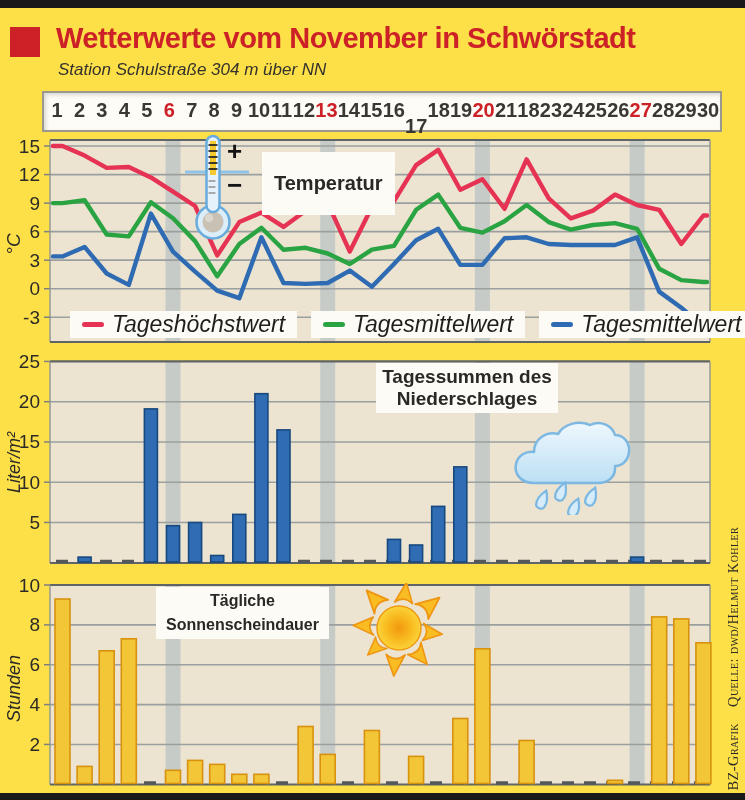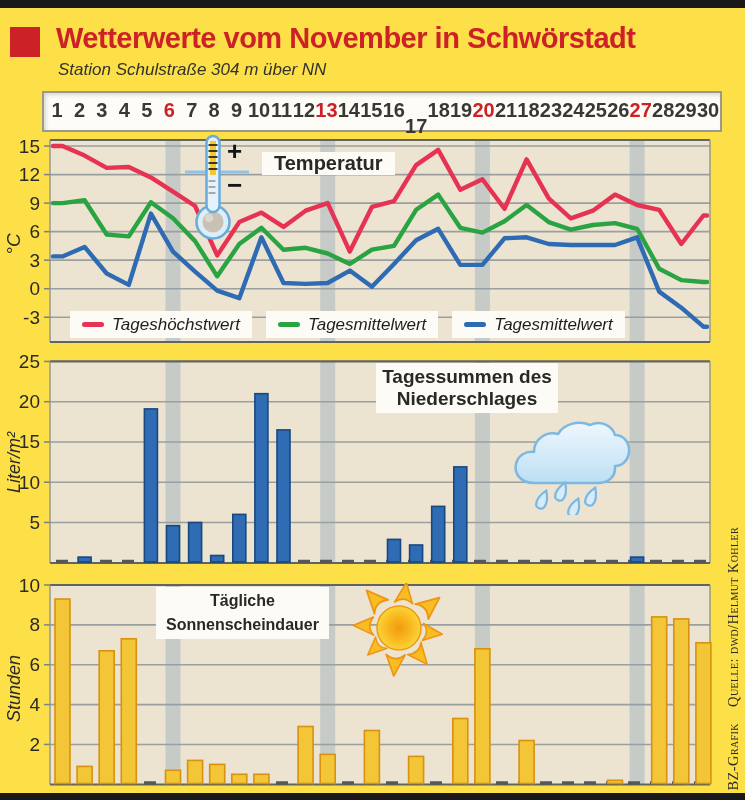--- a/index.html
+++ b/index.html
@@ -12,32 +12,32 @@
   #main-title{position:absolute;left:56px;top:22px;font-size:29px;font-weight:800;color:#cc2127;
               letter-spacing:-0.5px;white-space:nowrap;}
   #subtitle{position:absolute;left:58px;top:60px;font-size:17px;font-style:italic;color:#33312d;}
   #day-strip{position:absolute;left:42px;top:91px;width:676px;height:37px;background:#fdfcf7;
              border:2px solid #9b988e;box-shadow:inset 2px 2px 4px rgba(0,0,0,.15);}
   .day-num{position:absolute;top:6px;transform:translateX(-50%);font-size:20px;font-weight:700;color:#3a3833;}
   .day-num.sunday{color:#cc2127;}
   #charts-svg{position:absolute;left:0;top:0;z-index:1;}
   .overlay{position:absolute;z-index:2;}
   .panel-title{background:#fcfbf6;color:#2a2824;font-weight:700;text-align:center;}
-  #temp-title{left:262px;top:152px;padding:0 12px;font-size:20px;}
+  #temp-title{left:262px;top:152px;padding:20px 12px;font-size:20px;}
   #rain-title{left:376px;top:363px;width:170px;padding:3px 6px;font-size:19px;line-height:22px;}
   #sun-title{left:156px;top:587px;padding:2px 10px;font-size:16px;line-height:24px;}
   .axis-label{position:absolute;z-index:2;font-style:italic;font-size:18px;color:#2b2a27;
               text-align:center;transform:rotate(-90deg);white-space:nowrap;}
   #temp-ylabel{left:-8px;top:233px;width:44px;font-size:19px;}
   #rain-ylabel{left:-22px;top:452px;width:72px;}
   #sun-ylabel{left:-22px;top:678px;width:72px;}
   #legend{left:70px;top:311px;display:flex;gap:14px;}
   .legend-item{background:#fcfbf6;display:flex;align-items:center;padding:3px 12px;height:21px;}
   .legend-dash{display:inline-block;width:22px;height:4.5px;border-radius:2.5px;margin-right:8px;}
-  .legend-label{font-size:17px;font-style:italic;color:#1f1e1b;}
+  .legend-label{font-size:23px;font-style:italic;color:#1f1e1b;}
   #credit{position:absolute;left:528px;top:577px;width:410px;height:17px;transform:rotate(-90deg);
           font-family:"Liberation Serif",serif;font-variant:small-caps;font-size:14.5px;
           letter-spacing:.4px;color:#2b2a27;z-index:2;}
   .icon-svg{position:absolute;z-index:2;}
 </style>
 </head>
 <body>
 
 <div id="page">
 

